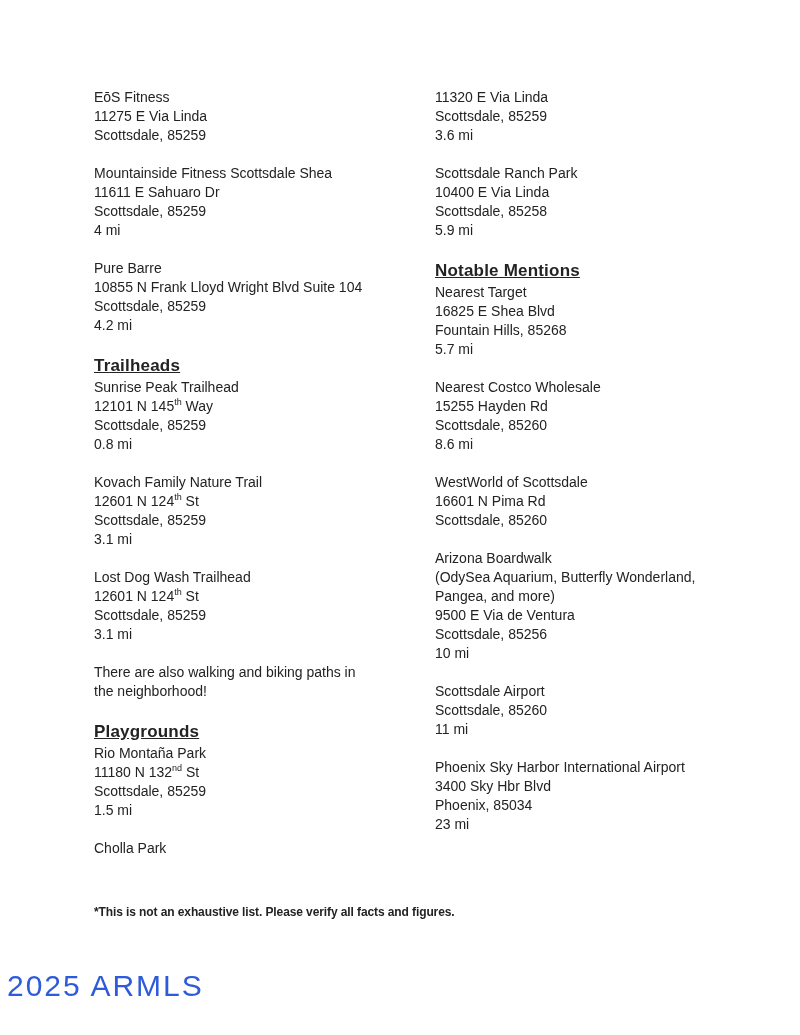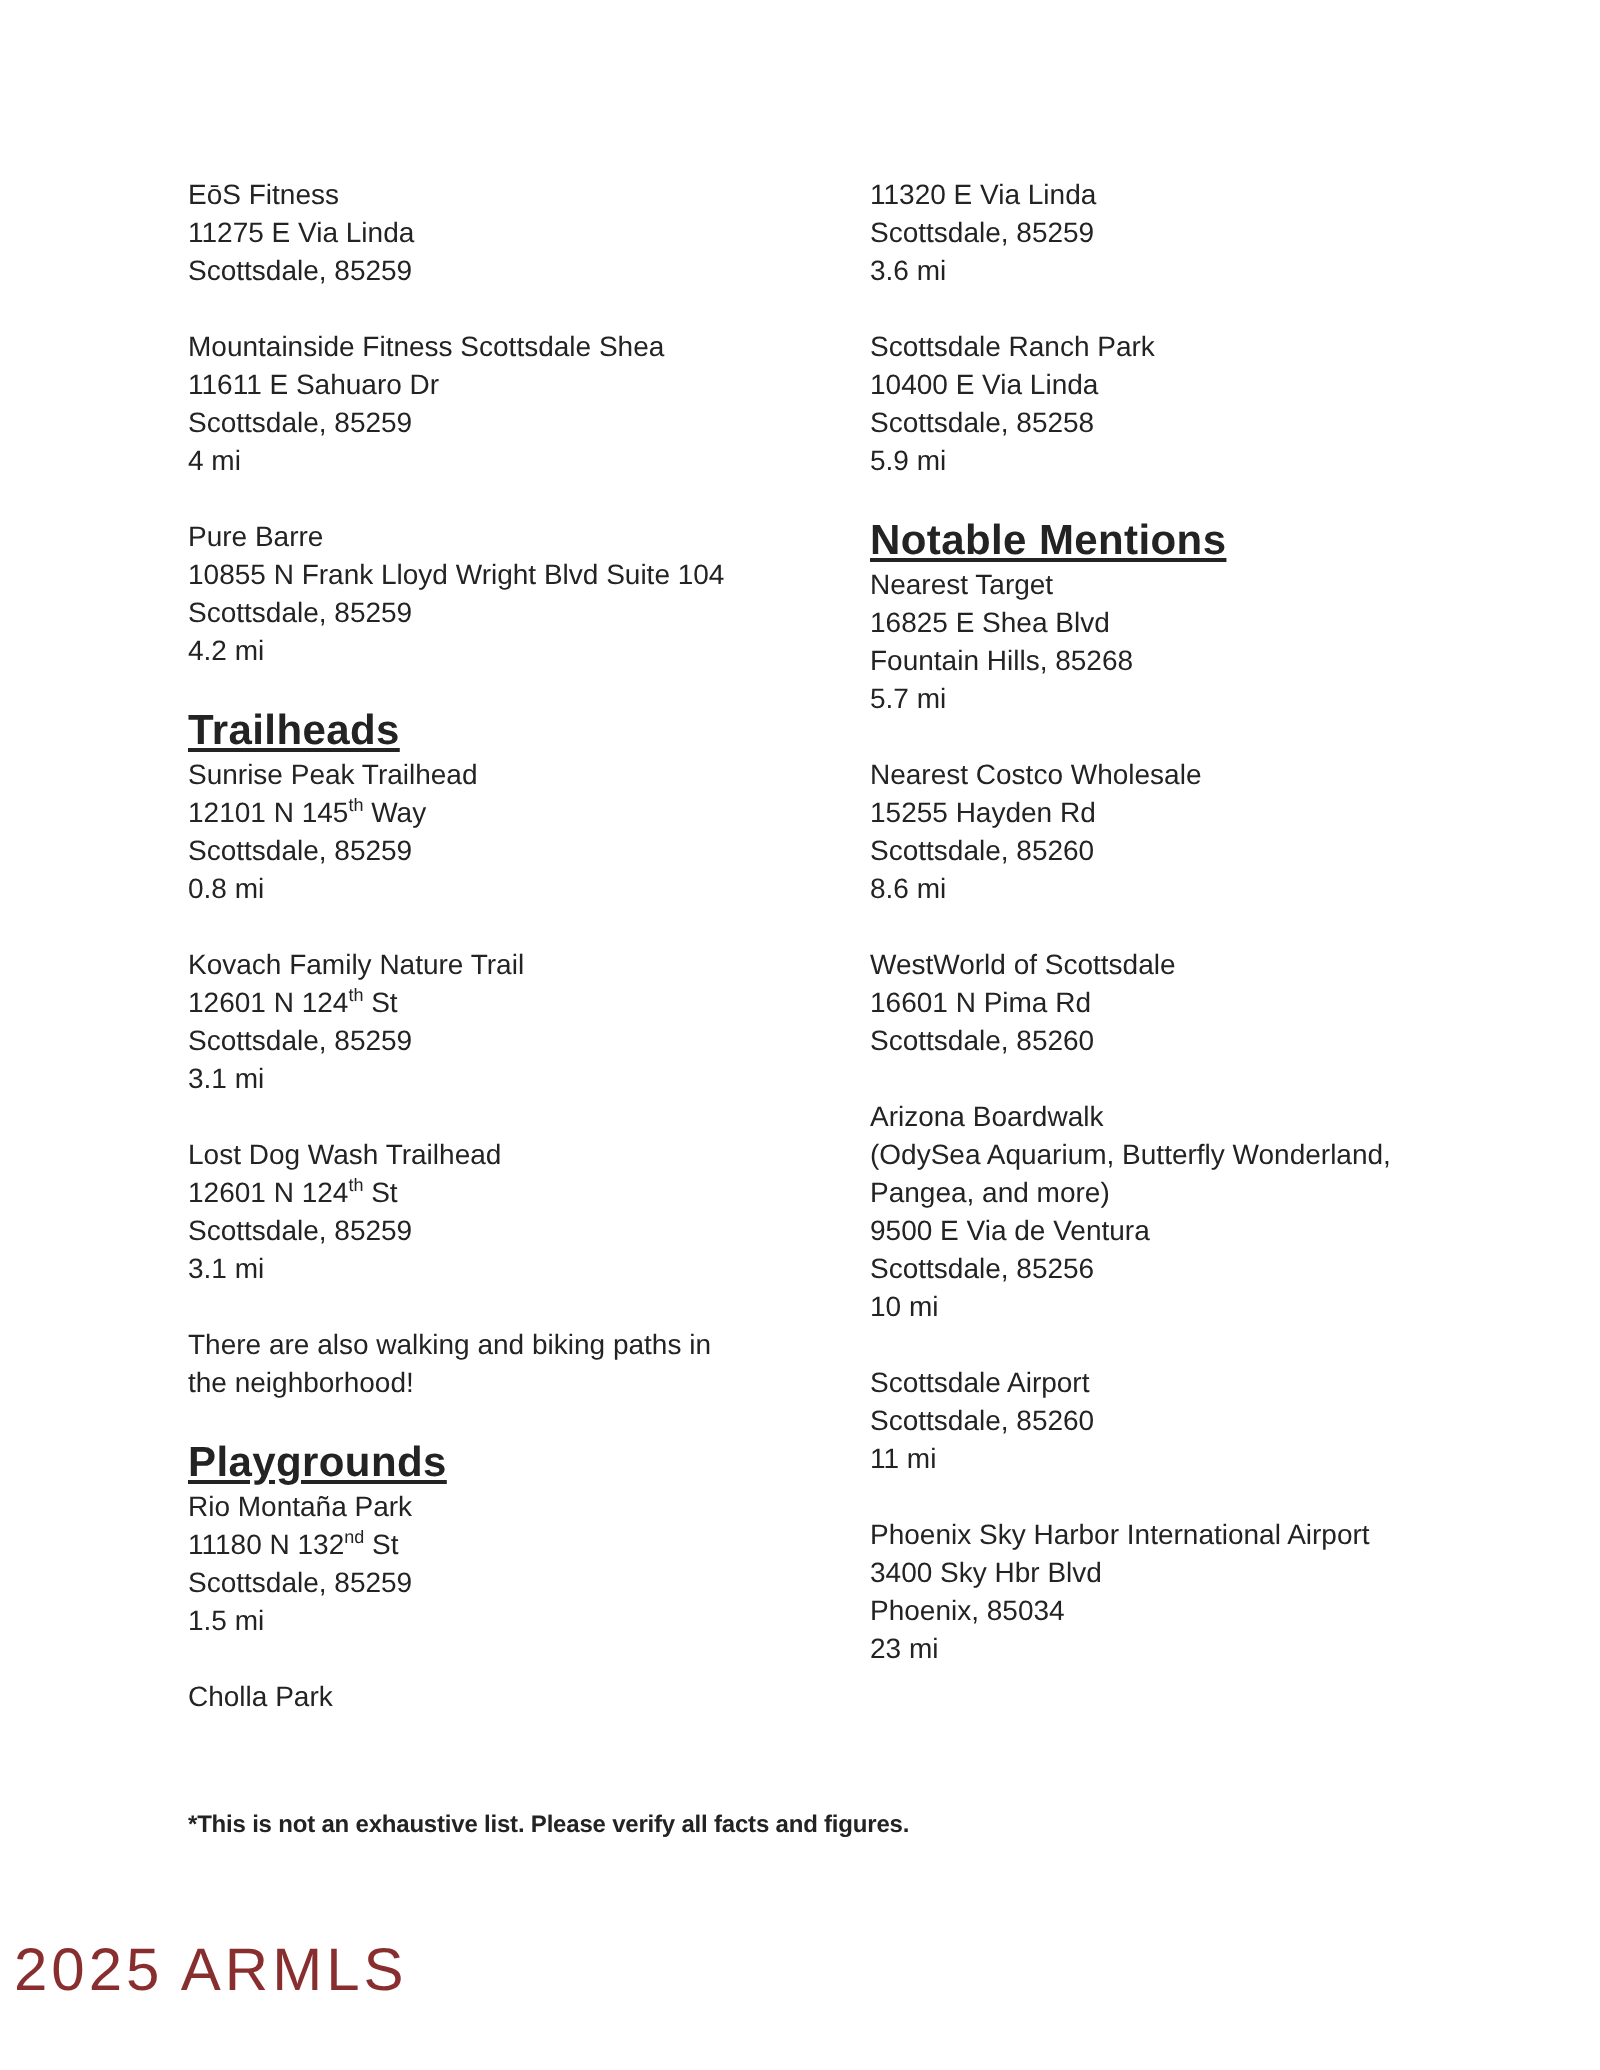--- a/index.html
+++ b/index.html
@@ -12,42 +12,42 @@
     position: relative;
     overflow: hidden;
   }
   .page { position: absolute; inset: 0; text-decoration: underline; }
   .col { position: absolute; top: 88px; font-size: 14px; line-height: 19px; }
   .col-left  { left: 94px;  width: 322px; }
   .col-right { left: 423px; width: 350px; margin-left: 12px; }
   .entry { margin: 0 0 19px 0; }
   .line { white-space: nowrap; }
   .heading {
-    font-size: 21px;
+    font-size: 17px;
     font-weight: 700;
     text-decoration: underline;
     line-height: 24px;
     letter-spacing: 0.2px;
   }
   sup { font-size: 9px; line-height: 0; vertical-align: super; }
   .footnote {
     position: absolute;
     left: 94px;
     top: 905px;
     font-size: 12px;
     font-weight: 700;
     letter-spacing: -0.1px;
   }
   .watermark {
     position: absolute;
     left: 7px;
     top: 971px;
     font-size: 30px;
     line-height: 30px;
-    color: #7f1d1d;
+    color: #1d4ed8;
     letter-spacing: 2px;
     opacity: 0.92;
   }
 </style>
 </head>
 <body>
 
 <div class="page">
 
   <div class="col col-left">

